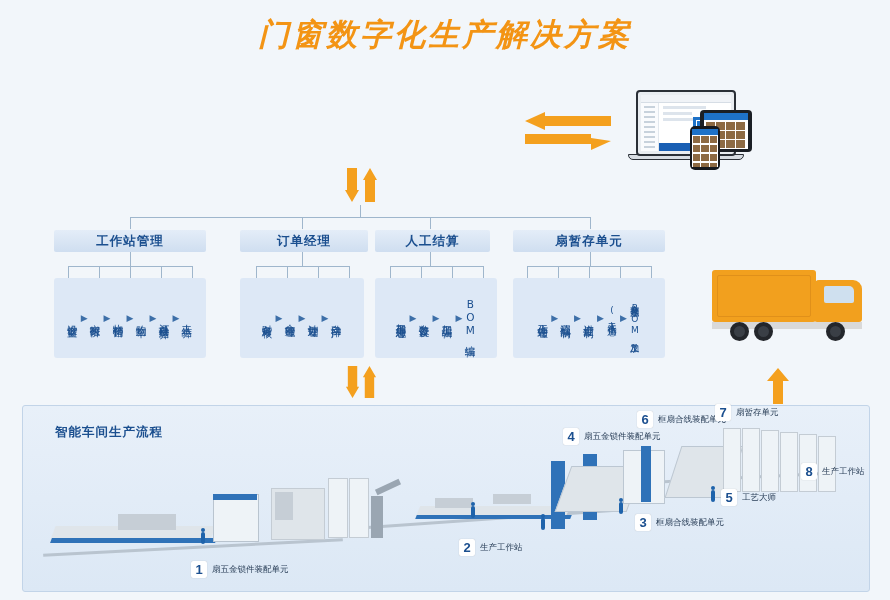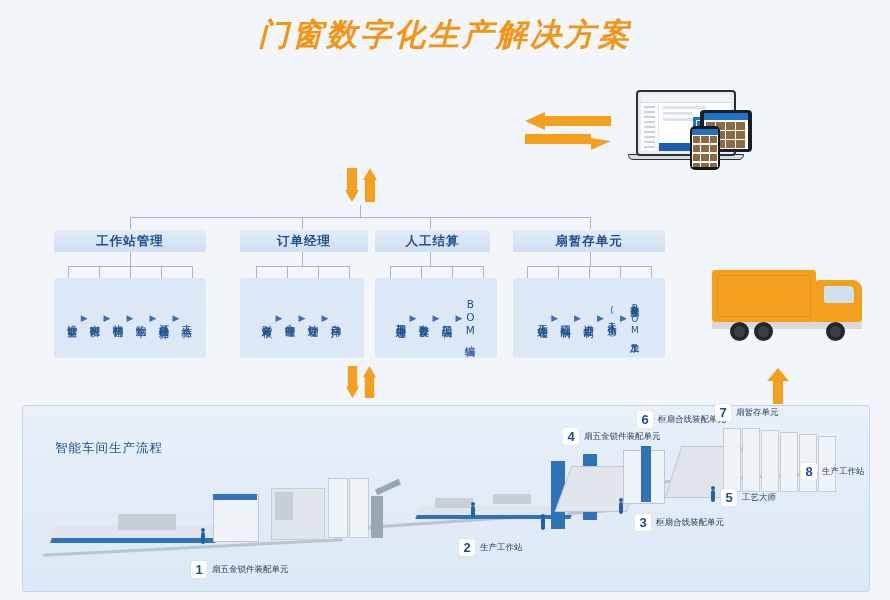--- a/index.html
+++ b/index.html
@@ -91,21 +91,21 @@
     color:#3d6fa8;font-size:9px;margin:0 2px;line-height:1;
   }
 
   
   .workshop{
     position:absolute;left:22px;top:405px;width:846px;height:185px;
     background:linear-gradient(to bottom,#e8f0f9,#dce8f5);
     border:1px solid #c2d4e8;border-radius:3px;
   }
   .workshop-title{
-    position:absolute;left:32px;top:18px;font-size:12.5px;color:#1b4f8f;font-weight:normal;letter-spacing:1px;margin-top:16px;
+    position:absolute;left:32px;top:18px;font-size:12.5px;color:#1b4f8f;font-weight:bold;letter-spacing:1px;
   }
   .unit-label{position:absolute;display:flex;align-items:center;gap:5px;}
   .unit-num{
     background:#fff;color:#1b4f8f;font-size:13px;font-weight:bold;
     width:16px;height:17px;line-height:17px;text-align:center;border-radius:2px;
     box-shadow:0 0 1px rgba(0,0,0,.25);
   }
   .unit-txt{font-size:8.5px;color:#2a3f58;white-space:nowrap;}
 
   

